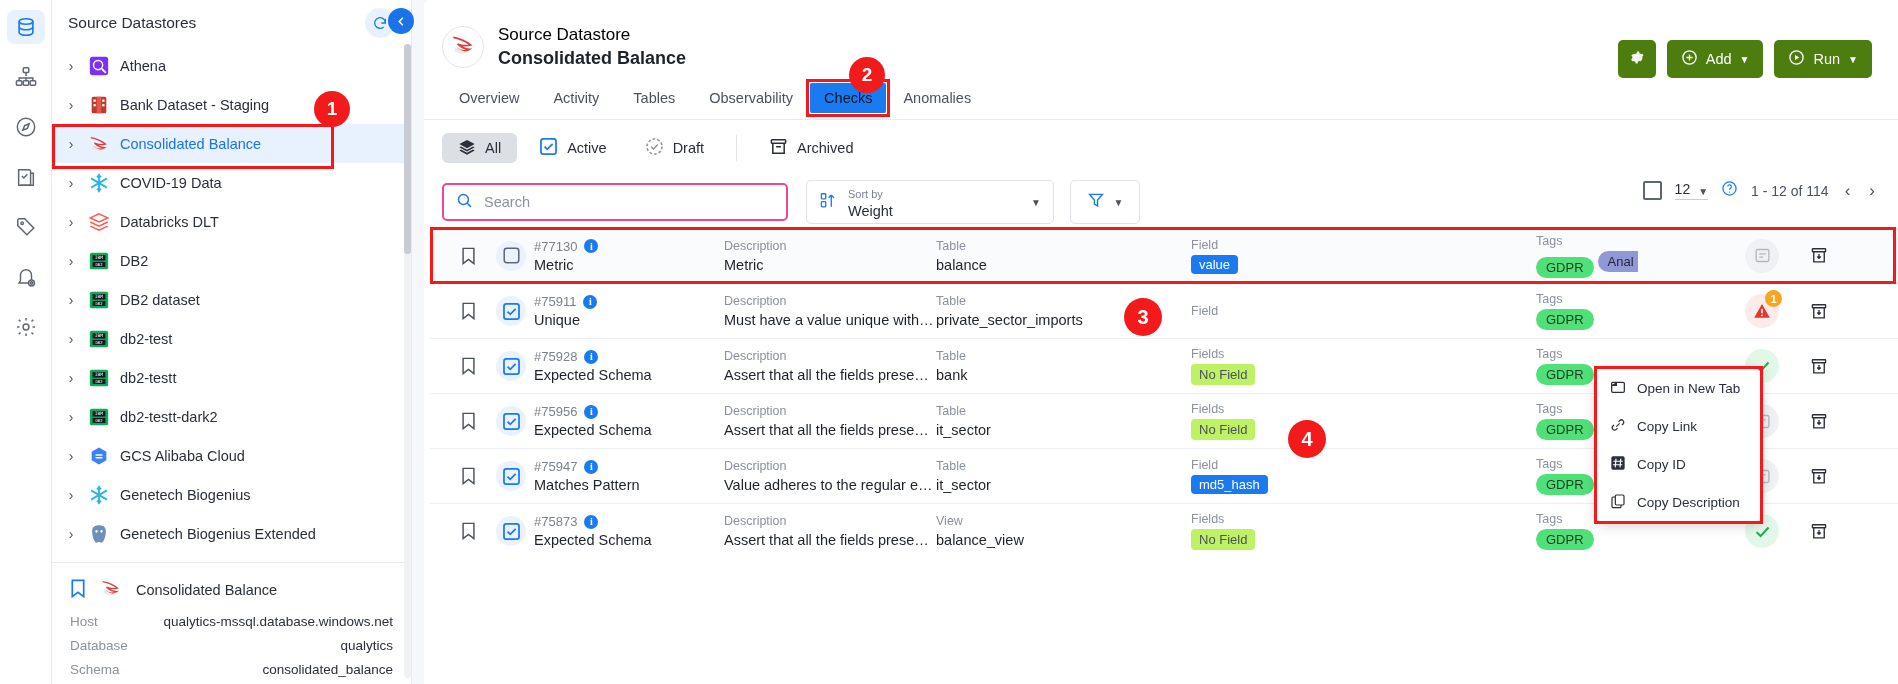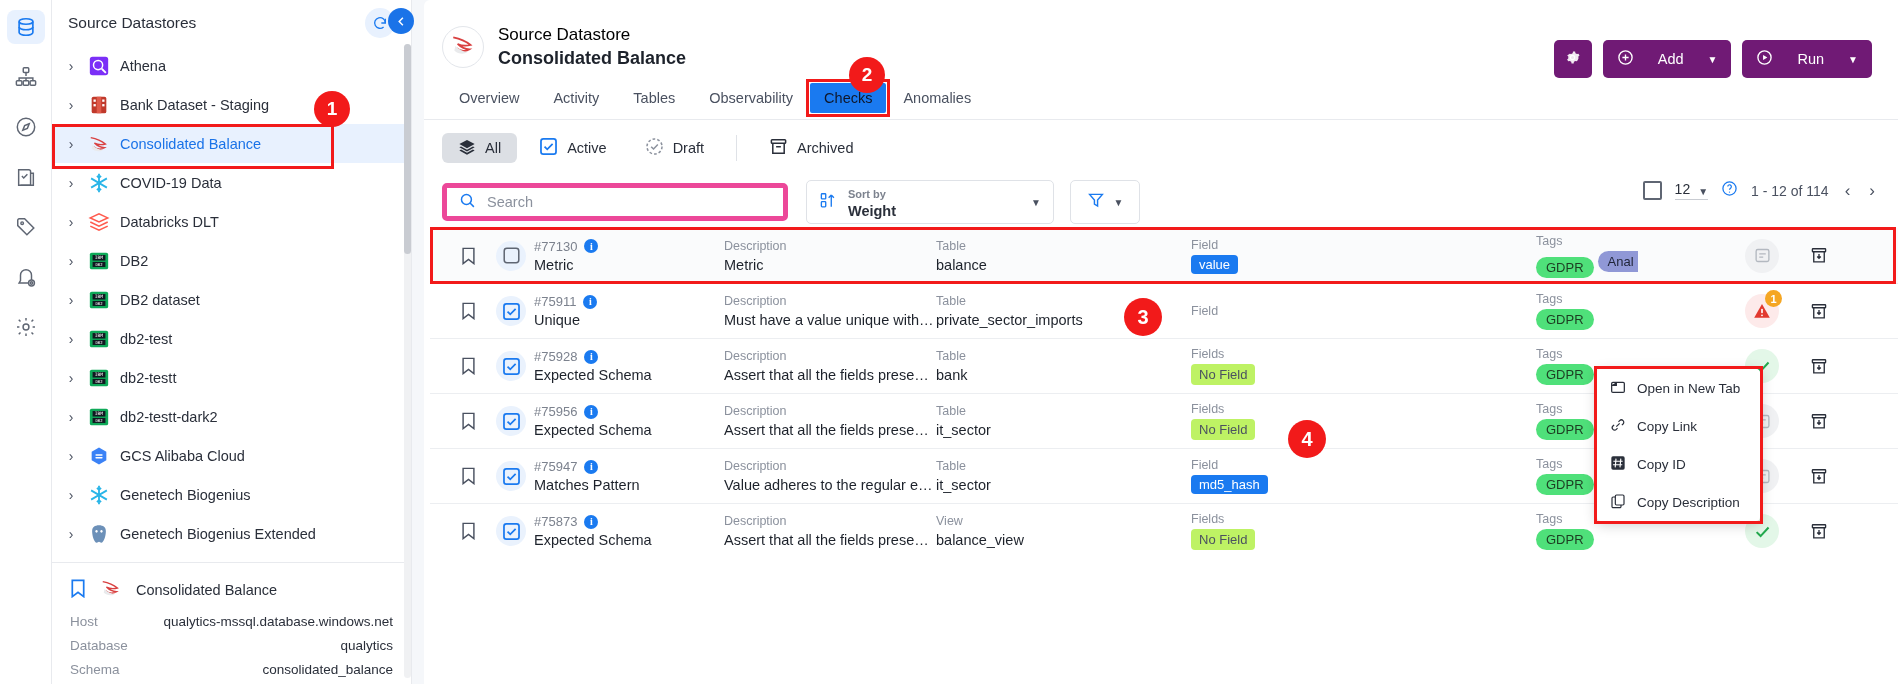--- a/index.html
+++ b/index.html
@@ -109,23 +109,23 @@
     flex: 0 0 42px;
   }
   .ds-titles { margin-left: 14px; }
   .ds-kicker { font-size: 17px; color: #000000; }
   .ds-title { font-size: 18px; font-weight: bold; color: #1d222b; margin-top: 3px; }
   .hdr-actions {
     position: absolute; right: 26px; top: 40px;
     display: flex; align-items: center; gap: 11px;
   }
   .btn-blue {
-    background: #701a75; color: #fff; border: none; border-radius: 5px;
+    background: #4d7c0f; color: #fff; border: none; border-radius: 5px;
     height: 38px; padding: 0 14px; font-size: 14.5px;
-    display: flex; align-items: center; gap: 24px; cursor: pointer;
+    display: flex; align-items: center; gap: 8px; cursor: pointer;
     font-family: "Liberation Sans", sans-serif;
   }
   .btn-blue.icon-only { width: 38px; padding: 0; justify-content: center; }
   .caret { font-size: 10px; }
 
   
   .tabs {
     display: flex; align-items: flex-end; gap: 0;
     padding-left: 18px; height: 44px; border-bottom: 1px solid #e8eaee;
     position: relative;
@@ -147,34 +147,34 @@
     display: flex; align-items: center; gap: 9px;
     height: 30px; padding: 0 16px; border-radius: 6px;
     font-size: 14.5px; color: #2a2f3a; cursor: pointer;
   }
   .chip.active { background: #dcdfe4; }
   .chip-div { width: 1px; height: 26px; background: #dfe2e7; margin: 0 10px; }
 
   
   .toolbar { display: flex; align-items: center; padding: 0 0 0 18px; height: 52px; position: relative; }
   .search-box {
-    width: 346px; height: 38px; border: 5px solid #ec4899; border-radius: 5px;
+    width: 346px; height: 38px; border: 2px solid #ec4899; border-radius: 5px;
     display: flex; align-items: center; padding: 0 12px; gap: 9px; background: #fff;
   }
   .search-box input {
     border: none; outline: none; font-size: 14.5px; color: #2a2f3a;
     font-family: "Liberation Sans", sans-serif; width: 100%; background: transparent;
   }
   .search-box input::placeholder { color: #8b919d; }
   .sortby {
     margin-left: 18px; width: 248px; height: 44px; border: 1px solid #dfe2e7;
     border-radius: 5px; display: flex; align-items: center; padding: 0 12px; gap: 10px;
     background: #fff; cursor: pointer;
   }
-  .sortby-txt { flex: 1; font-weight: bold; }
+  .sortby-txt { flex: 1; }
   .sortby-k { font-size: 11px; color: #7c828e; line-height: 1.2; }
   .sortby-v { font-size: 14.5px; color: #2a2f3a; line-height: 1.3; }
   .filter-btn {
     margin-left: 16px; height: 44px; width: 70px; border: 1px solid #dfe2e7;
     border-radius: 5px; display: flex; align-items: center; justify-content: center;
     gap: 9px; background: #fff; cursor: pointer;
   }
   .pager {
     position: absolute; right: 20px; top: 4px;
     display: flex; align-items: center; gap: 13px;

